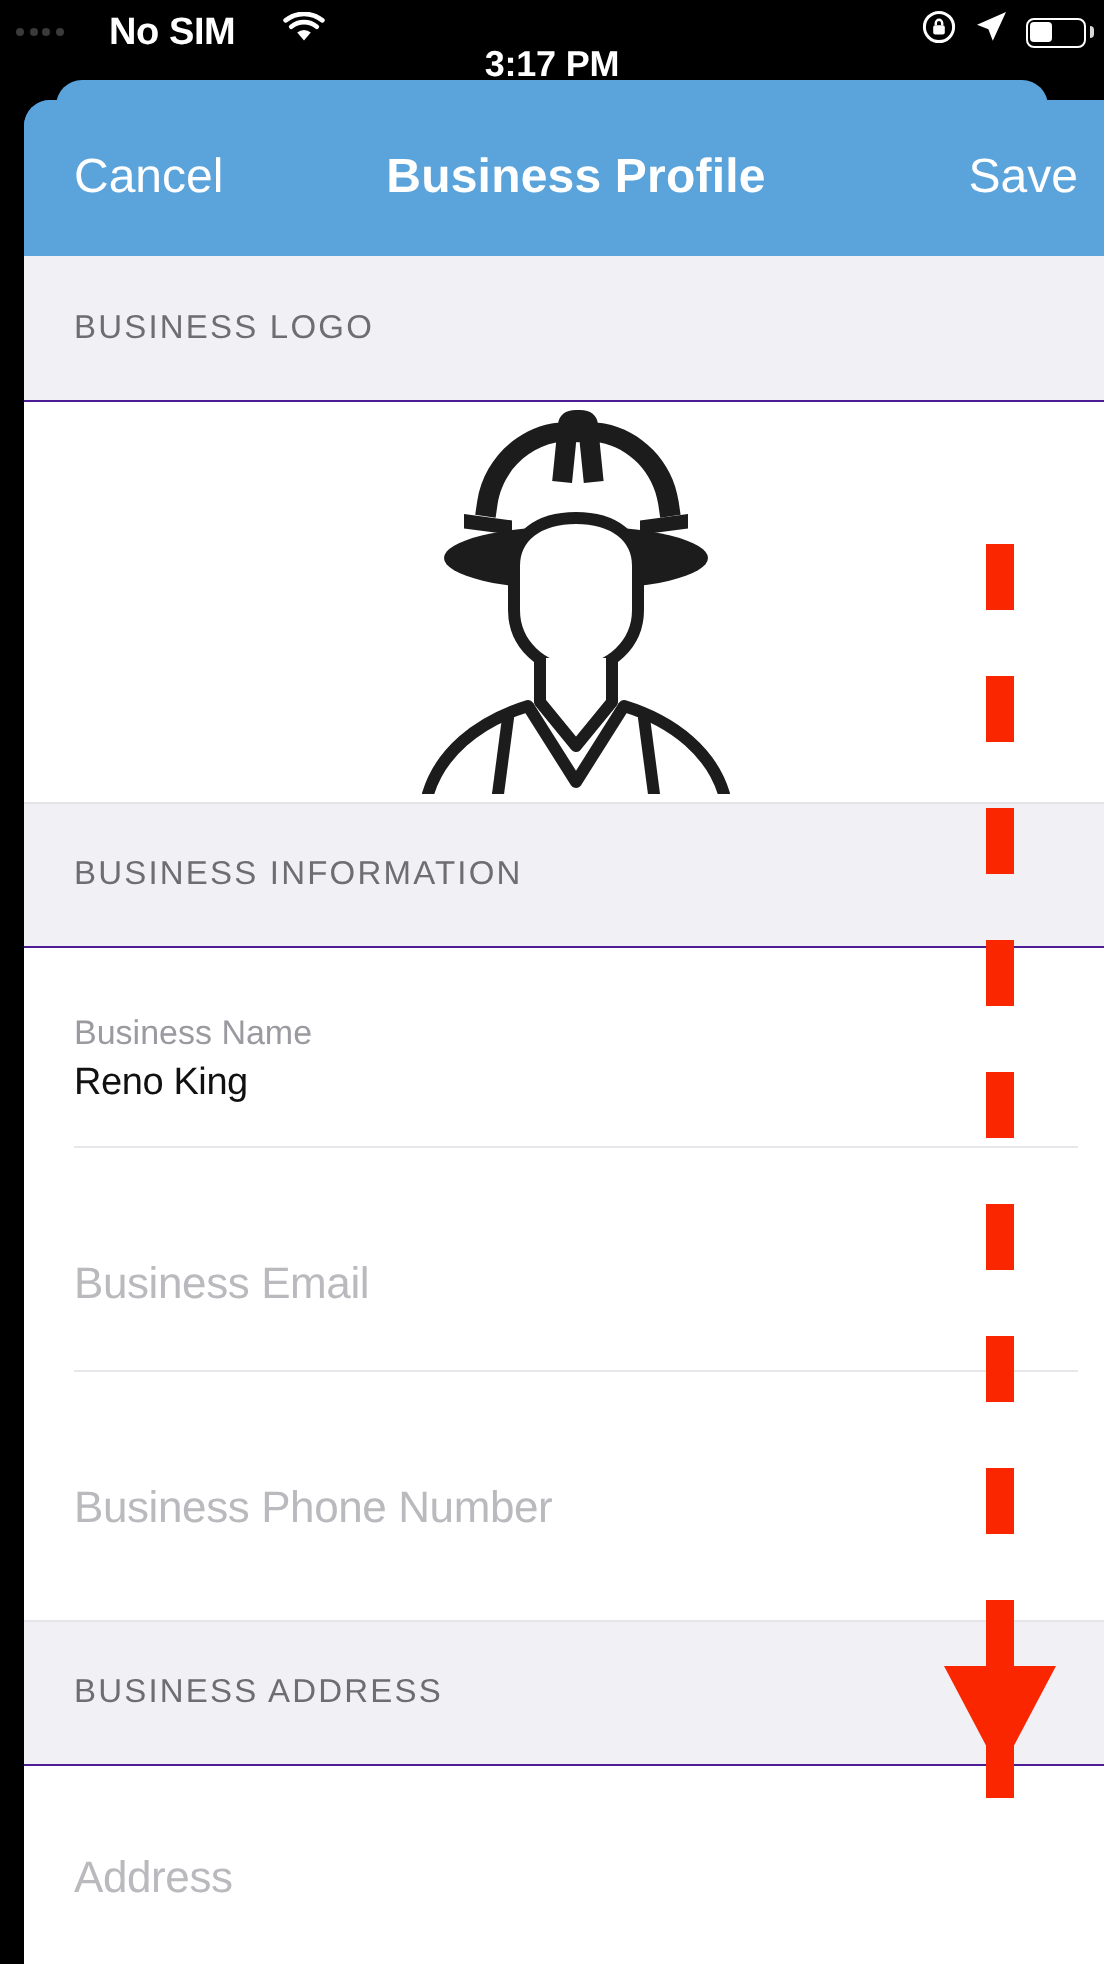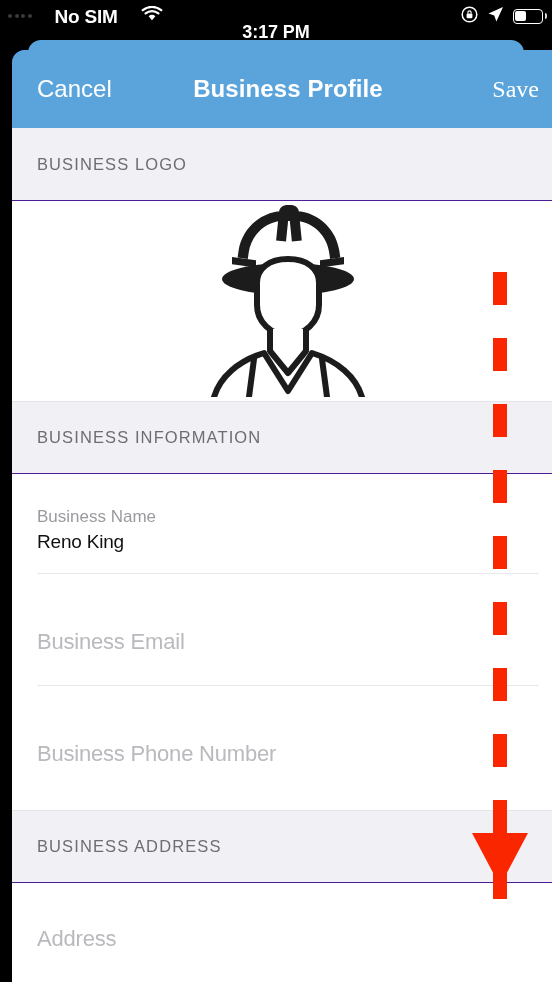--- a/index.html
+++ b/index.html
@@ -58,21 +58,21 @@
   .nav-title {
     font-size:24px; font-weight:700; color:#fff; letter-spacing:.1px;
   }
   .nav-btn {
     position:absolute; top:50%; transform:translateY(-50%);
     font-size:24px; color:#fff; font-weight:400;
     background:none; border:none; cursor:pointer;
     font-family:"Liberation Sans", sans-serif;
   }
   .nav-cancel { left:25px; }
-  .nav-save  { right:25px;font-family:Liberation Serif, serif; }
+  .nav-save  { right:25px; }
 
   
   .content { position:relative; background:#fff; }
 
   .section-header {
     height:73px; background:#f1f1f5;
     display:flex; align-items:center;
     padding-left:25px;
     border-top:1px solid #e4e4e9;
     border-bottom:1px solid #4c1d95;

